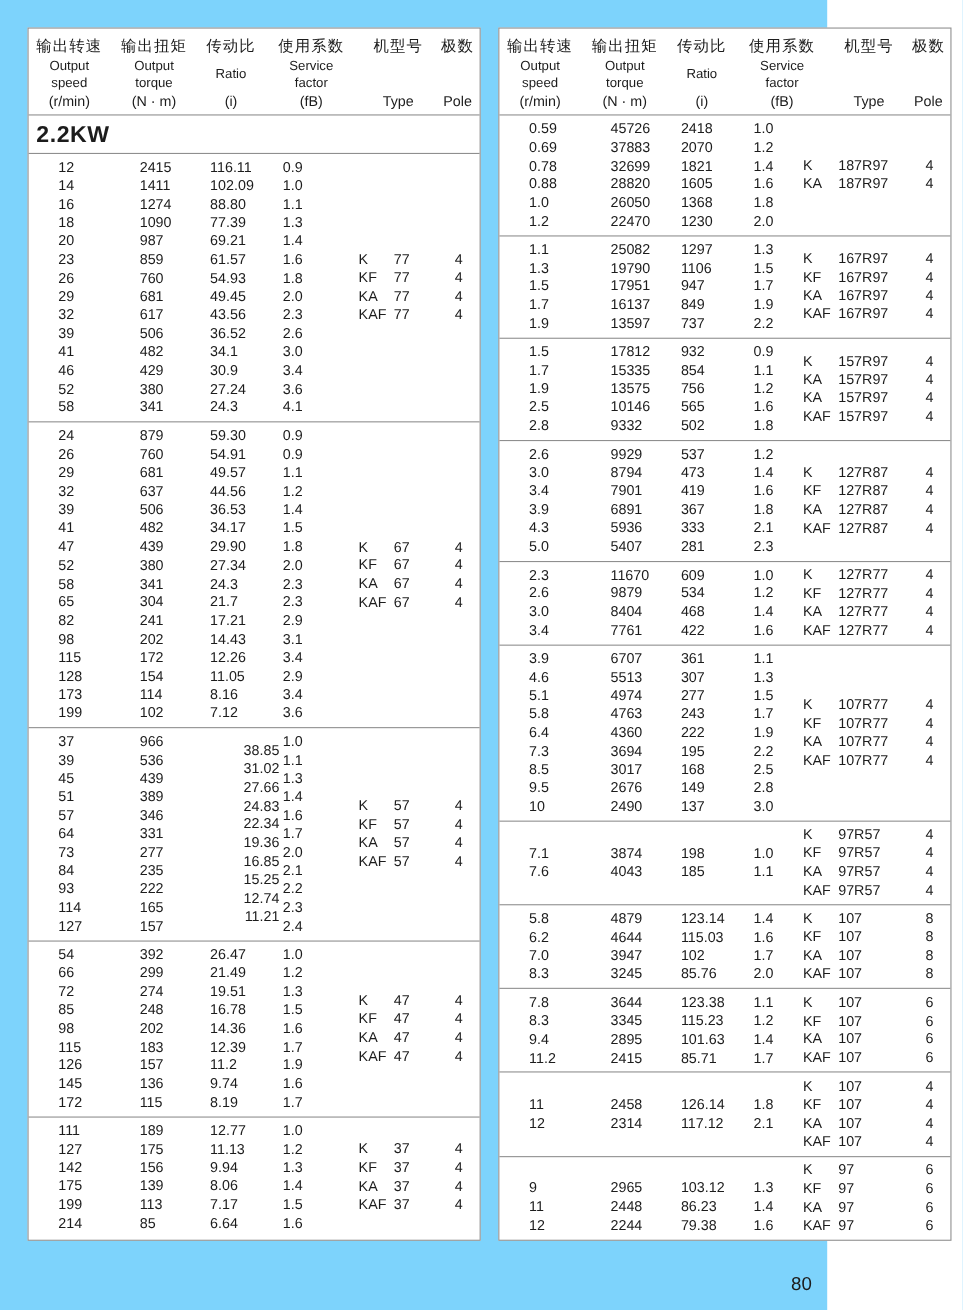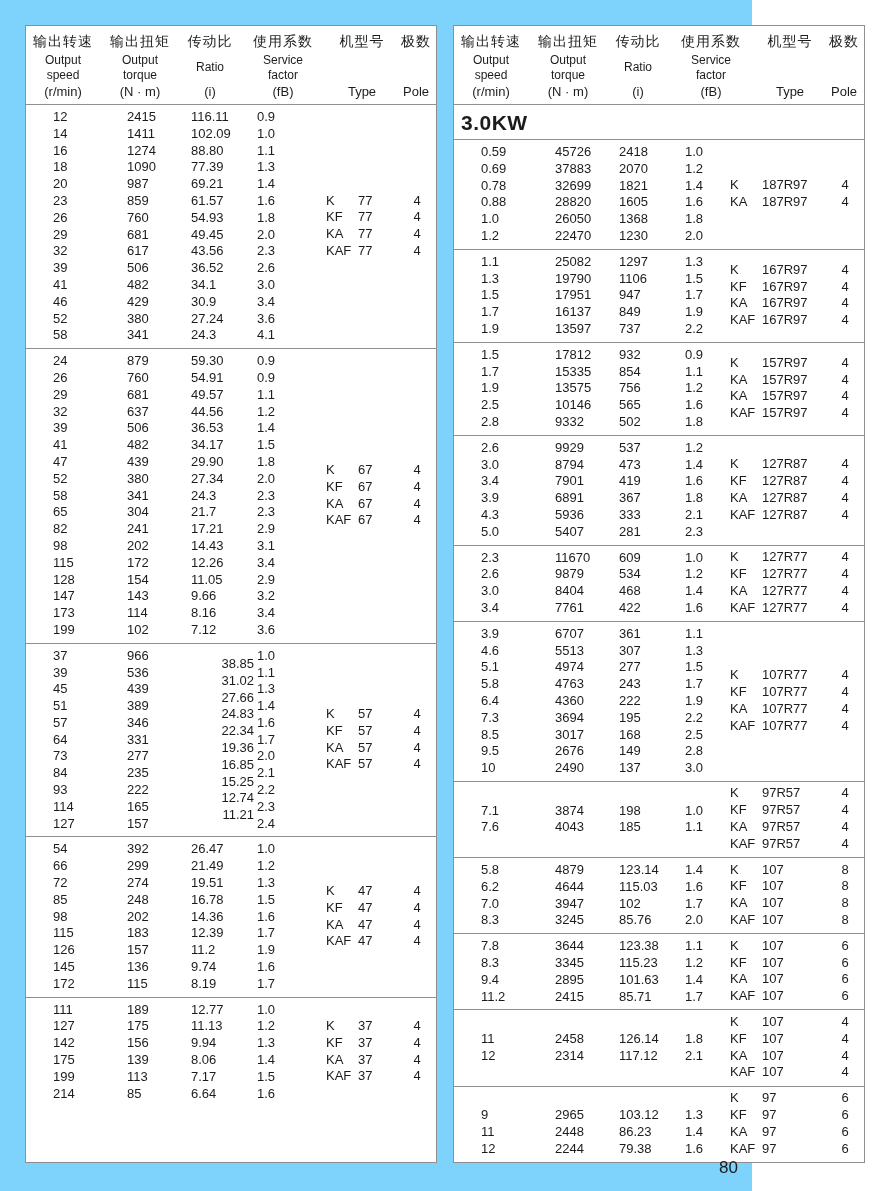--- a/index.html
+++ b/index.html
@@ -104,20 +104,21 @@
             <span class="zh">机型号</span>
             <div class="mid"></div>
             <span class="unit">Type</span>
           </div>
           <div class="hc">
             <span class="zh">极数</span>
             <div class="mid"></div>
             <span class="unit">Pole</span>
           </div>
         </div>
+        <div class="section-title">2.2KW</div>
         <div class="block">
           <div class="row">
             <div class="cell">12</div>
             <div class="cell">2415</div>
             <div class="cell">116.11</div>
             <div class="cell">0.9</div>
           </div>
           <div class="row">
             <div class="cell">14</div>
             <div class="cell">1411</div>
@@ -296,26 +297,20 @@
             <div class="cell">115</div>
             <div class="cell">172</div>
             <div class="cell">12.26</div>
             <div class="cell">3.4</div>
           </div>
           <div class="row">
             <div class="cell">128</div>
             <div class="cell">154</div>
             <div class="cell">11.05</div>
             <div class="cell">2.9</div>
-          </div>
-          <div class="row">
-            <div class="cell">147</div>
-            <div class="cell">143</div>
-            <div class="cell">9.66</div>
-            <div class="cell">3.2</div>
           </div>
           <div class="row">
             <div class="cell">173</div>
             <div class="cell">114</div>
             <div class="cell">8.16</div>
             <div class="cell">3.4</div>
           </div>
           <div class="row">
             <div class="cell">199</div>
             <div class="cell">102</div>
@@ -623,21 +618,20 @@
             <span class="zh">机型号</span>
             <div class="mid"></div>
             <span class="unit">Type</span>
           </div>
           <div class="hc">
             <span class="zh">极数</span>
             <div class="mid"></div>
             <span class="unit">Pole</span>
           </div>
         </div>
-        <div class="section-title">3.0KW</div>
         <div class="block">
           <div class="row">
             <div class="cell">0.59</div>
             <div class="cell">45726</div>
             <div class="cell">2418</div>
             <div class="cell">1.0</div>
           </div>
           <div class="row">
             <div class="cell">0.69</div>
             <div class="cell">37883</div>

